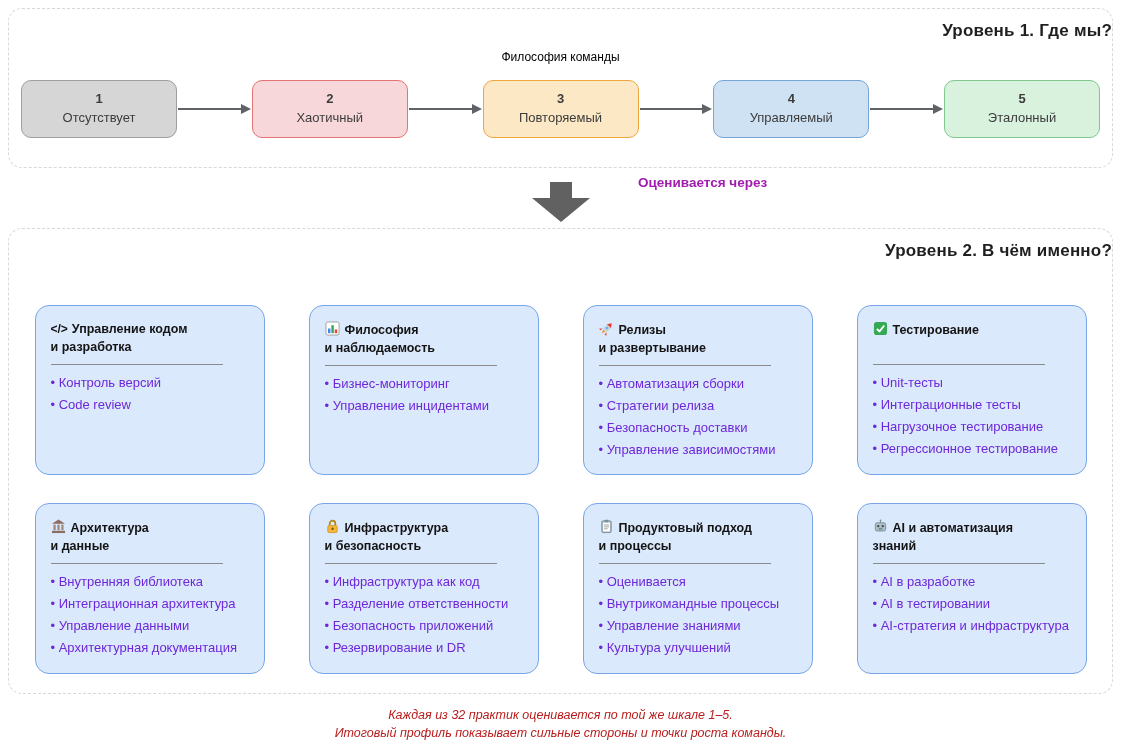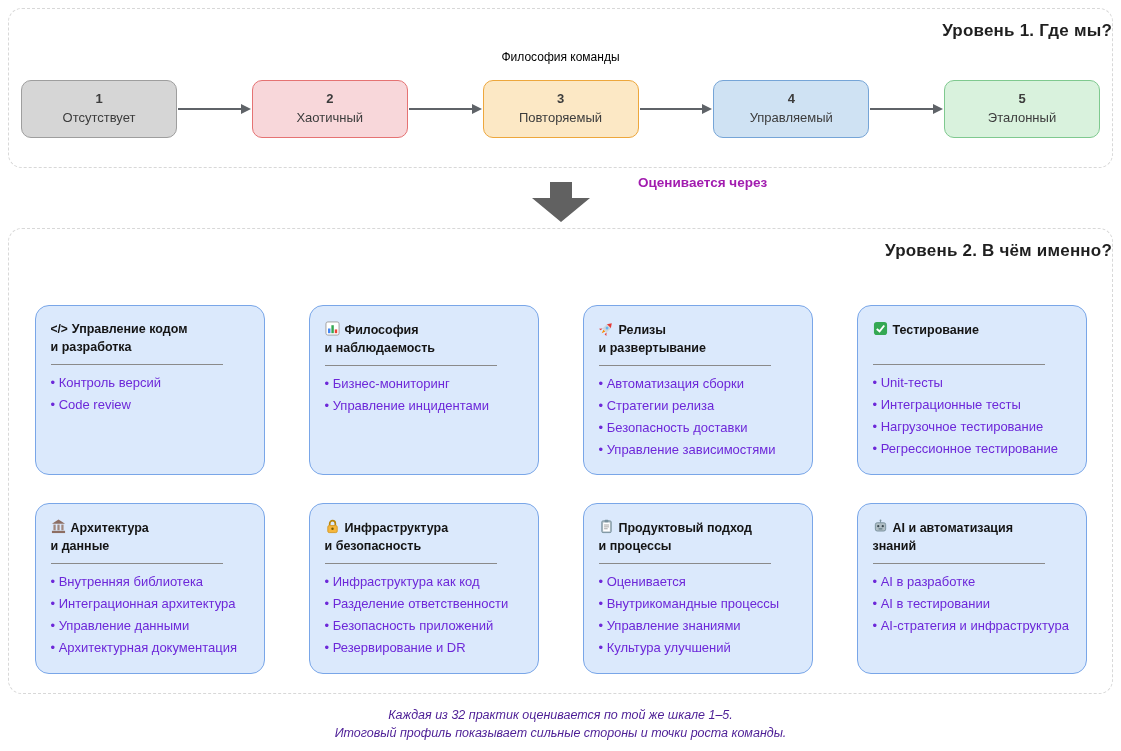--- a/index.html
+++ b/index.html
@@ -64,21 +64,21 @@
   .ci { display:inline-block; vertical-align:-2px; margin-right:5px; }
   .ci svg { display:block; }
   .code-glyph { font-size:12px; font-weight:bold; color:#141414; margin-right:4px; vertical-align:0; }
   .divider { width:172px; border-top:1px solid #8a8a8a; margin:8px 0 9px 0; }
   .card-list { list-style:none; }
   .card-list li { font-size:13px; color:#6d28d9; margin:3px 0; line-height:1.45; }
   .card-list li::before { content:"•\00a0 "; }
   
   #footer {
     position:absolute; left:0; top:707px; width:100%;
-    text-align:center; font-size:12.5px; font-style:italic; color:#4c1d95; line-height:1.4;
+    text-align:center; font-size:12.5px; font-style:italic; color:#b91c1c; line-height:1.4;
   }
 </style>
 </head>
 <body>
 
 <div class="dashed-panel" id="level1-panel">
   <div class="panel-title">Уровень 1. Где мы?</div>
   <div class="panel-subtitle">Философия команды</div>
   <div class="stages">
 

